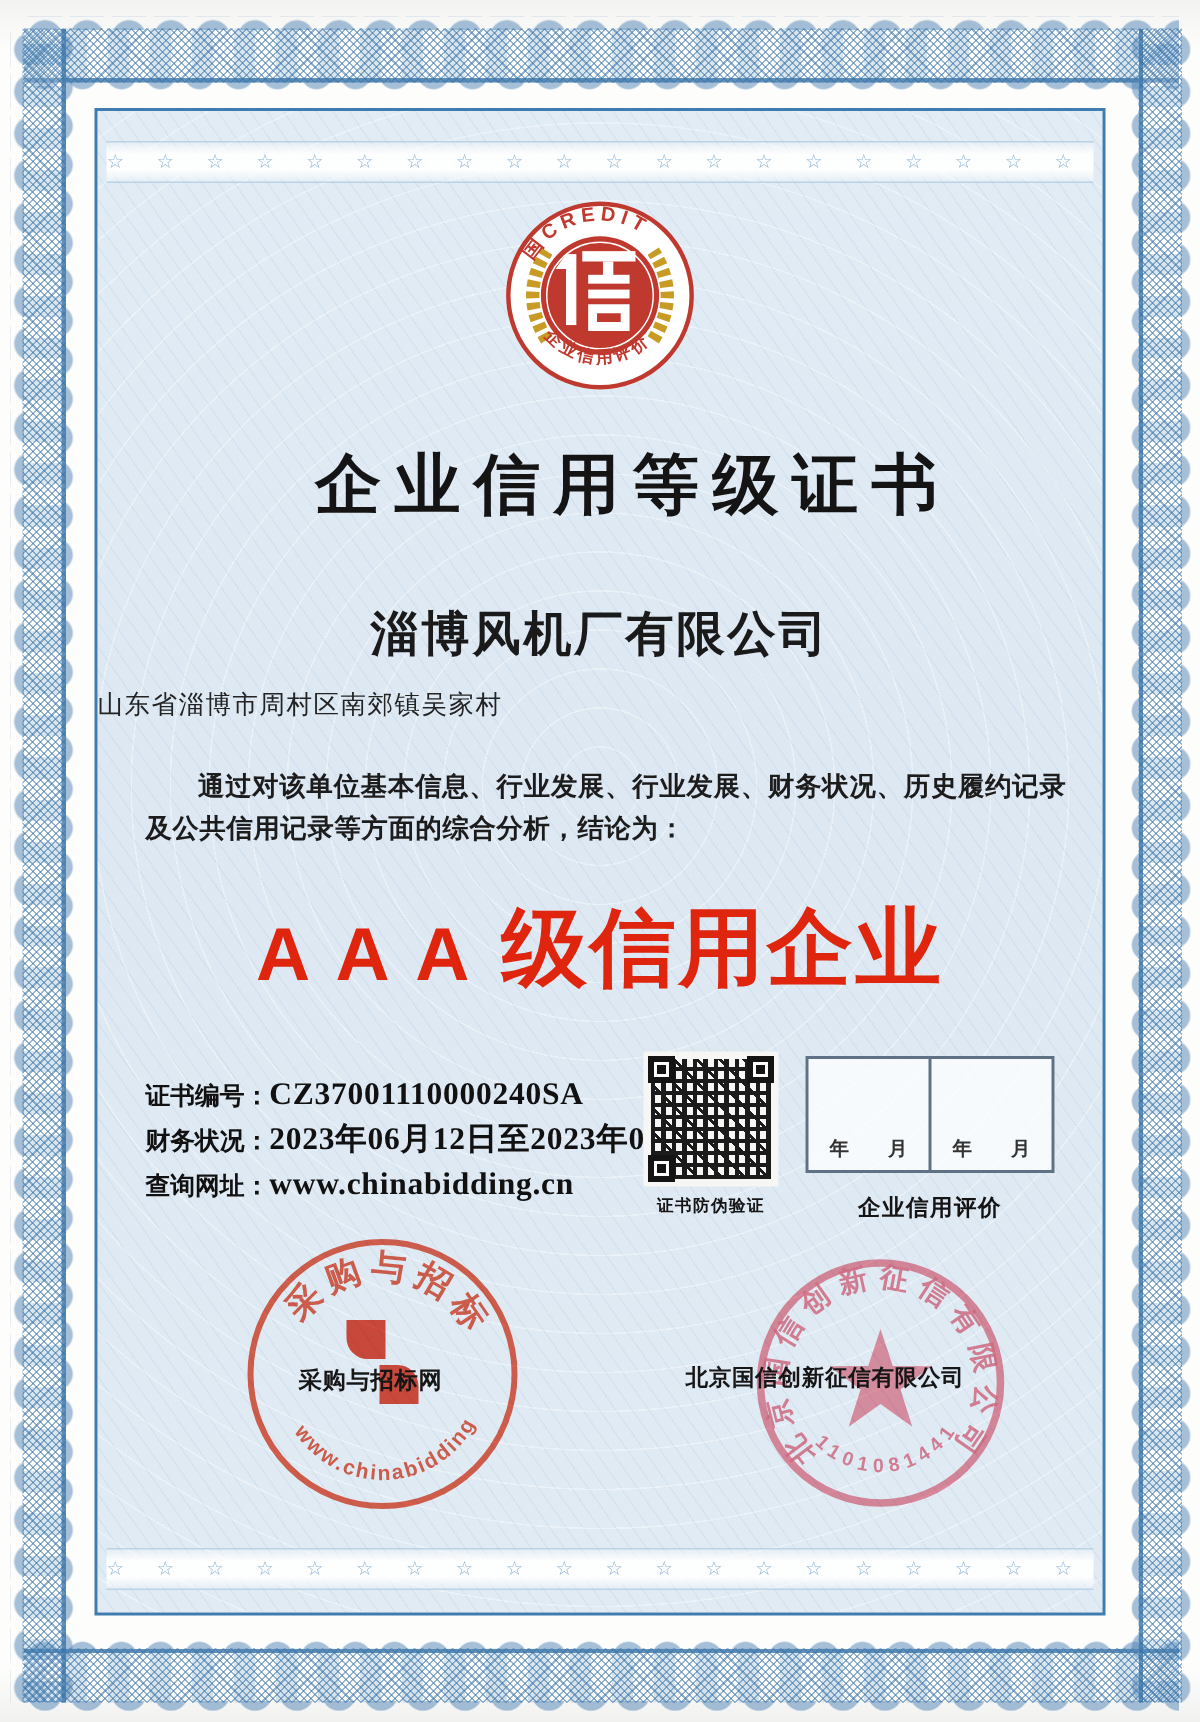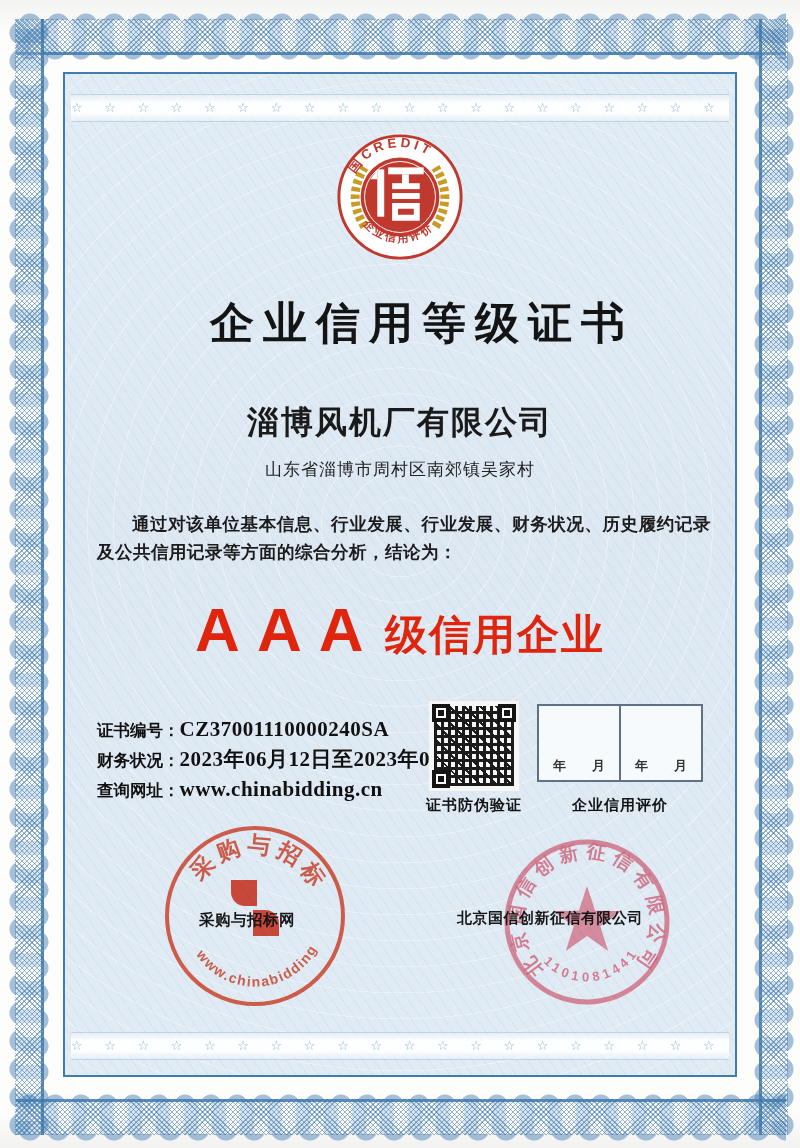--- a/index.html
+++ b/index.html
@@ -77,36 +77,36 @@
   .title{
     position:absolute;left:0;right:0;top:220px;margin:0;text-align:center;
     font-size:44px;font-weight:900;color:#141414;letter-spacing:9px;padding-left:44px;
   }
   .company{
     position:absolute;left:0;right:0;top:327px;text-align:center;
     font-family:"Liberation Serif","DejaVu Serif",serif;
     font-size:32px;font-weight:700;color:#1a1a1a;letter-spacing:2px;
   }
   .address{
-    position:absolute;left:0;right:0;top:384px;text-align:center;
+    position:absolute;left:0;right:0;top:384px;text-align:left;
     font-size:17px;font-weight:500;color:#232323;letter-spacing:1px;
   }
   .summary{
     position:absolute;left:32px;width:614px;top:436px;margin:0;
     font-size:17.5px;font-weight:600;color:#1c1c1c;line-height:28px;
     text-indent:2em;letter-spacing:.5px;text-align:justify;
   }
   .rating{position:absolute;left:0;right:0;top:520px;text-align:center;white-space:nowrap;}
   .rating .grade{
-    font-size:62px;font-weight:900;color:#e0250e;letter-spacing:17px;
+    font-size:50px;font-weight:900;color:#e0250e;letter-spacing:17px;
     font-family:"Liberation Sans","DejaVu Sans",sans-serif;
   }
   .rating .suffix{
     font-family:"Liberation Serif","DejaVu Serif",serif;
-    font-size:42px;font-weight:900;color:#e0250e;letter-spacing:2px;vertical-align:2px;
+    font-size:57px;font-weight:900;color:#e0250e;letter-spacing:2px;vertical-align:2px;
   }
   .details{position:absolute;left:32px;top:640px;}
   .detail-row{height:30px;line-height:30px;white-space:nowrap;}
   .detail-label{font-size:16.5px;font-weight:800;color:#111;}
   .detail-value{font-family:"Liberation Serif","DejaVu Serif",serif;font-size:21px;font-weight:700;color:#111;letter-spacing:.5px;}
 
   
   .qr{
     position:absolute;left:367px;top:630px;width:84px;height:84px;background:#f6f6f4;
     box-shadow:0 0 0 3px #f6f6f4;
@@ -115,21 +115,21 @@
     background-image:
       repeating-linear-gradient(90deg,#1b1b1b 0 3px, rgba(0,0,0,0) 3px 7px),
       repeating-linear-gradient(0deg,#1b1b1b 0 3px, rgba(0,0,0,0) 3px 8px),
       repeating-linear-gradient(45deg,#1b1b1b 0 2px, rgba(0,0,0,0) 2px 11px);
   }
   .qr .finder{position:absolute;width:18px;height:18px;border:4px solid #141414;background:#fff;box-sizing:border-box;}
   .qr .finder::after{content:"";position:absolute;inset:2px;background:#141414;}
   .qr .f-tl{left:0;top:0;}
   .qr .f-tr{right:0;top:0;}
   .qr .f-bl{left:0;bottom:0;}
-  .qr-caption{position:absolute;left:352px;top:722px;width:114px;text-align:center;font-size:15px;font-weight:800;color:#141414;letter-spacing:1px;}
+  .qr-caption{position:absolute;left:352px;top:722px;width:114px;text-align:center;font-size:11px;font-weight:800;color:#141414;letter-spacing:1px;}
 
   
   .inspect-box{
     position:absolute;left:472px;top:630px;width:166px;height:78px;
     border:2px solid #5f7285;background:rgba(252,253,254,.85);
     display:flex;box-sizing:border-box;
   }
   .inspect-cell{flex:1;display:flex;align-items:flex-end;justify-content:center;gap:26px;
     padding-bottom:5px;font-size:13px;font-weight:700;color:#333;}
   .inspect-cell + .inspect-cell{border-left:2px solid #5f7285;}

